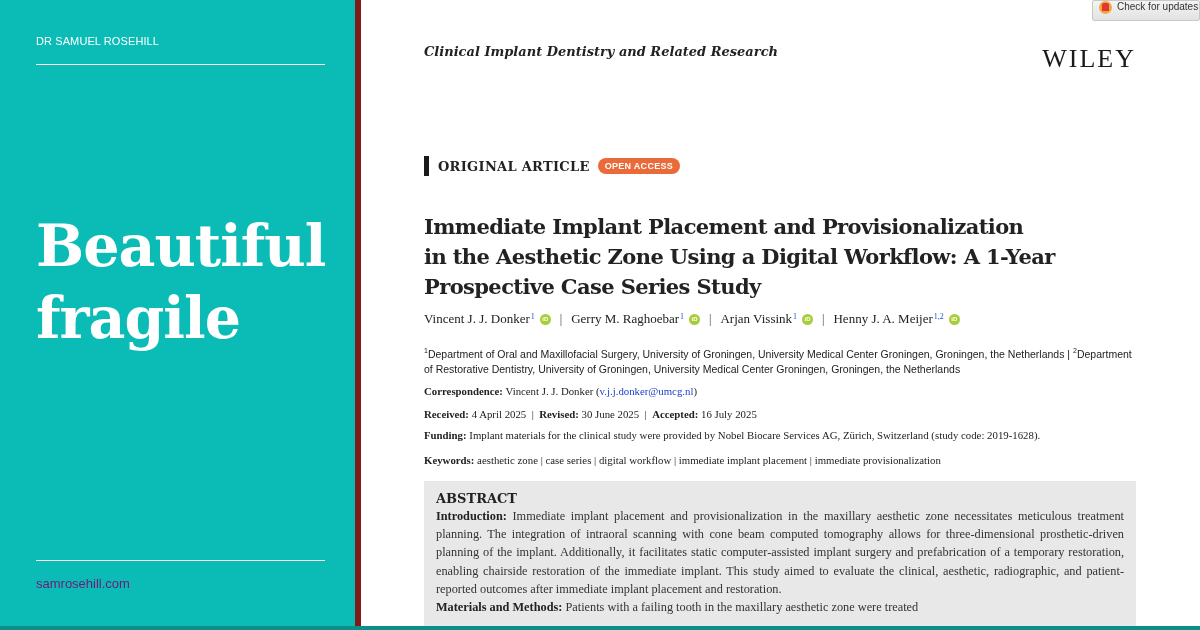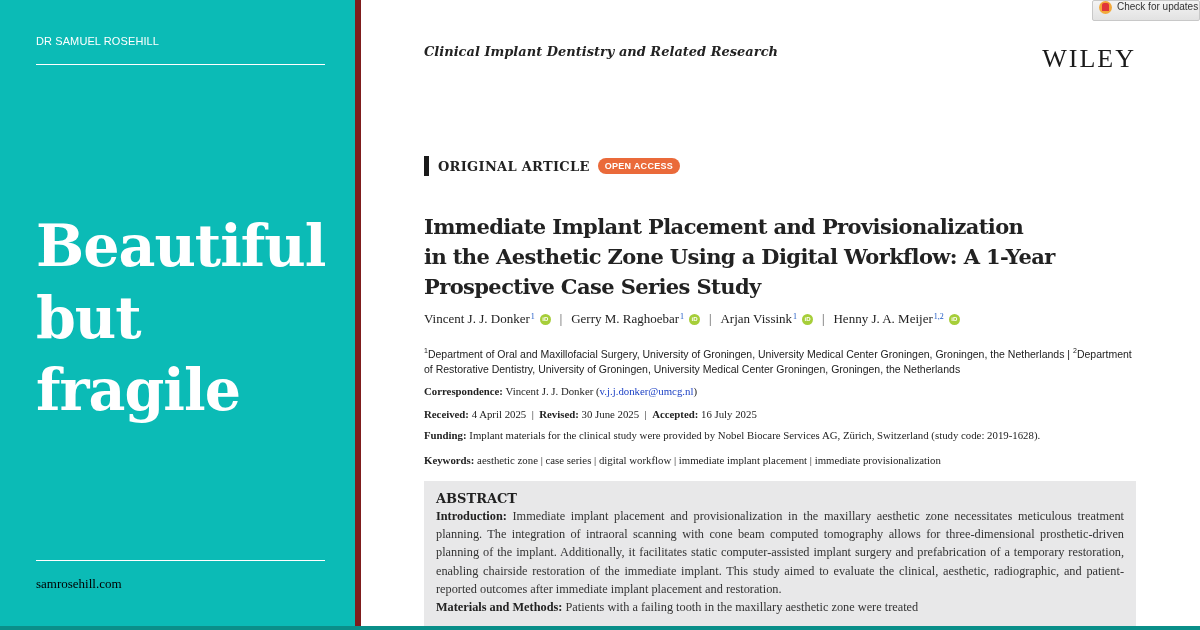--- a/index.html
+++ b/index.html
@@ -18,22 +18,22 @@
   .rule-top { position: absolute; left: 36px; top: 64px; width: 289px; height: 1px; background: #ffffff; }
   .headline {
     position: absolute; left: 36px; top: 210px; width: 300px;
     font-family: "DejaVu Serif", serif; font-weight: bold;
     font-size: 57px; line-height: 72px; color: #ffffff; letter-spacing: -1px;
   }
   .headline span { display: block; }
   .rule-bottom { position: absolute; left: 36px; top: 560px; width: 289px; height: 1px; background: #ffffff; }
   .site-link {
     position: absolute; left: 36px; top: 576px;
-    font-family: Liberation Serif, serif; font-size: 13px;
-    color: #000000; text-decoration: none;
+    font-family: Liberation Sans, sans-serif; font-size: 13px;
+    color: #701a75; text-decoration: none;
   }
   .bottom-strip { position: absolute; left: 0; top: 626px; width: 1200px; height: 4px; background: #0a8f89; }
 
   .paper { position: absolute; left: 362px; top: 0; width: 838px; height: 626px; background: #ffffff; overflow: hidden; }
 
   .check-updates {
     position: absolute; right: 0; top: 0; width: 108px; height: 21px;
     background: linear-gradient(#f4f4f4, #e2e2e2); border: 1px solid #c8c8c8; border-radius: 2px;
     display: flex; align-items: flex-start; padding-left: 6px; gap: 5px; cursor: pointer;
   }
@@ -109,21 +109,20 @@
   .abs-body b { color: #222; }
 </style>
 </head>
 <body>
 
 <div class="left-panel">
   <div class="author-label">DR SAMUEL ROSEHILL</div>
   <div class="rule-top"></div>
   <div class="headline">
     <span>Beautiful</span>
-    <span>but</span>
     <span>fragile</span>
   </div>
   <div class="rule-bottom"></div>
   <a class="site-link">samrosehill.com</a>
 </div>
 
 <div class="paper">
   <div class="check-updates">
     <span class="cu-icon"></span>
     <span class="cu-label">Check for updates</span>

